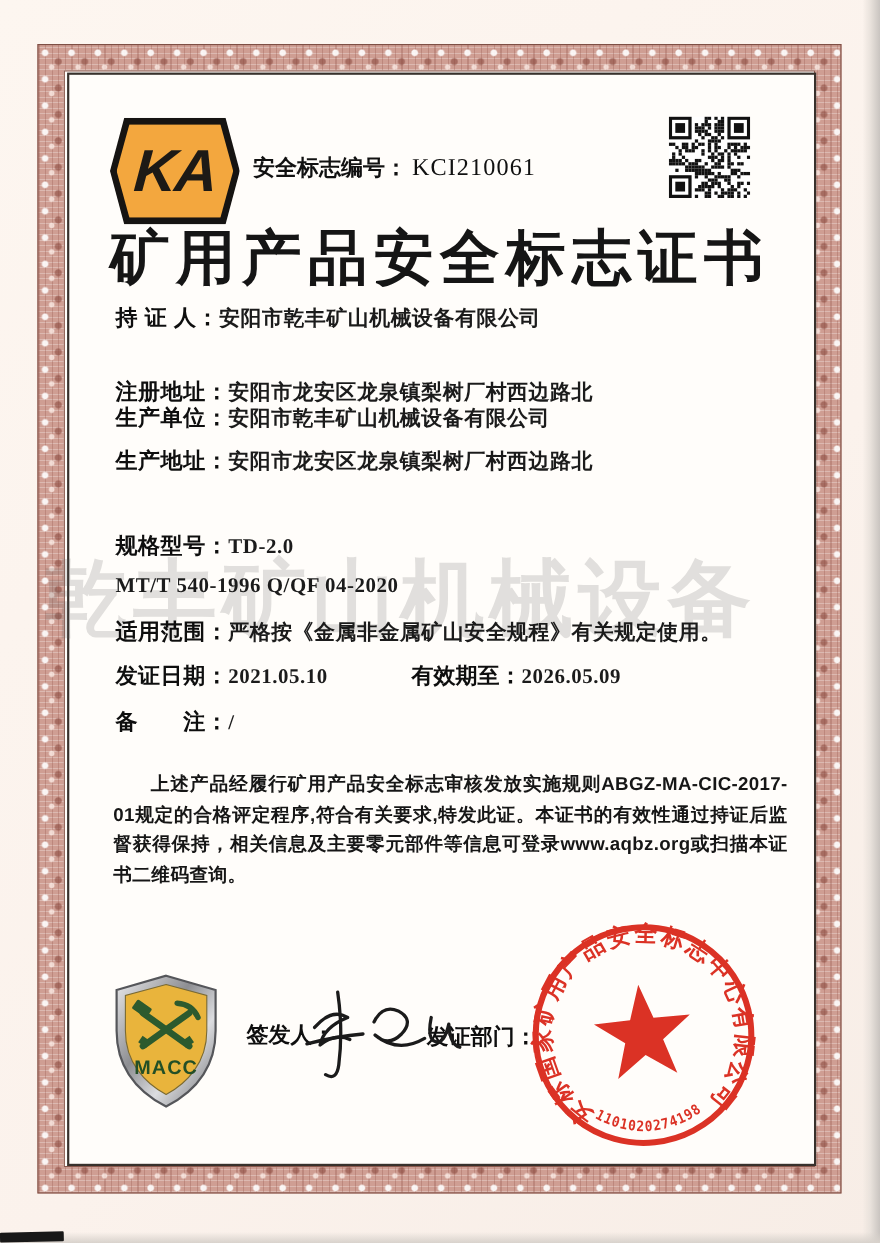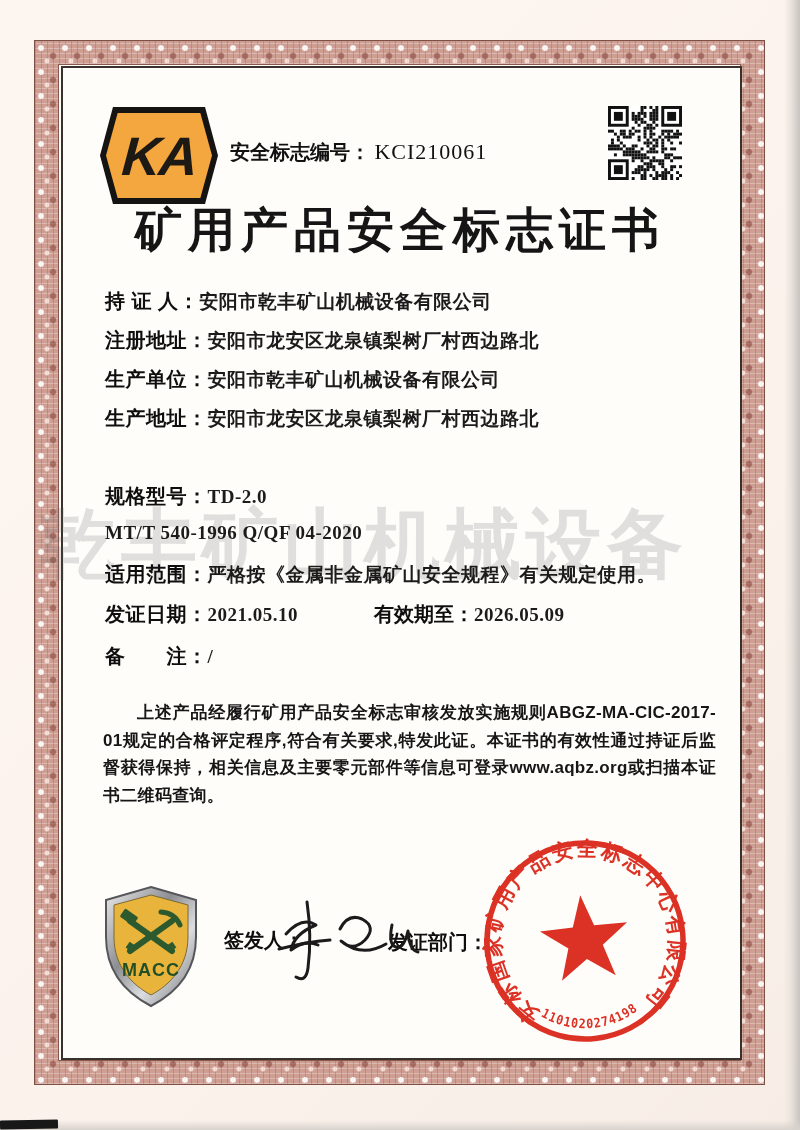--- a/index.html
+++ b/index.html
@@ -37,28 +37,28 @@
   .ka-badge-inner{width:106px;height:85px;background:#f3a73e;
     clip-path:polygon(11% 0%,89% 0%,100% 50%,89% 100%,11% 100%,0% 50%);
     display:flex;align-items:center;justify-content:center;}
   .ka-text{font-family:"Liberation Sans",sans-serif;font-weight:900;font-style:italic;
     font-size:54px;color:#1d1a16;transform:skewX(-4deg);letter-spacing:-2px;line-height:1;}
   .certno-line{position:absolute;left:230px;top:139px;width:350px;z-index:2;text-align:left;white-space:nowrap;}
   .certno-label{font-weight:700;font-size:20px;color:#111;}
   .certno-value{font-family:"Liberation Serif",serif;font-size:22px;color:#111;letter-spacing:1px;}
   .qr{position:absolute;left:608px;top:106px;width:74px;height:74px;z-index:2;}
   .title{position:absolute;left:0;top:199px;width:800px;text-align:center;z-index:2;
-    font-family:"Liberation Serif",serif;font-weight:900;font-size:47px;letter-spacing:6px;color:#151515;}
+    font-family:"Liberation Serif",serif;font-weight:900;font-size:54px;letter-spacing:6px;color:#151515;}
   
   .row{position:absolute;left:105px;width:615px;z-index:2;display:flex;align-items:baseline;white-space:nowrap;}
   .row .lbl{font-weight:700;font-size:20px;color:#0e0e0e;letter-spacing:.5px;flex:0 0 auto;}
   .row .val{font-family:"Liberation Serif",serif;font-weight:600;font-size:19px;color:#1b1b1b;
     margin-left:0;letter-spacing:.5px;}
   .val-mono{font-family:"DejaVu Sans Mono",monospace;font-weight:700;font-size:18px;letter-spacing:0;}
-  .r1{top:288px}.r2{top:327px}.r3{top:366px}.r4{top:405px}.r5{top:444px}.r6{top:483px}
+  .r1{top:275px}.r2{top:343px}.r3{top:366px}.r4{top:405px}.r5{top:444px}.r6{top:483px}
   .r7{top:522px}.r8{top:561px}.r-date{top:601px}.r-remark{top:643px}
   .valid-label{margin-left:76px;font-weight:700;font-size:20px;color:#0e0e0e;}
   
   .paragraph{position:absolute;left:103px;top:699px;width:613px;z-index:2;
     font-family:Liberation Sans, sans-serif;font-weight:700;font-size:17px;line-height:1.62;
     color:#161616;text-align:justify;text-indent:2em;letter-spacing:.3px;}
   
   .shield{position:absolute;left:97px;top:884px;z-index:2;}
   .signer-label{position:absolute;left:224px;top:927px;z-index:2;font-weight:700;font-size:20px;color:#0e0e0e;}
   .signature{position:absolute;left:272px;top:888px;z-index:3;}

